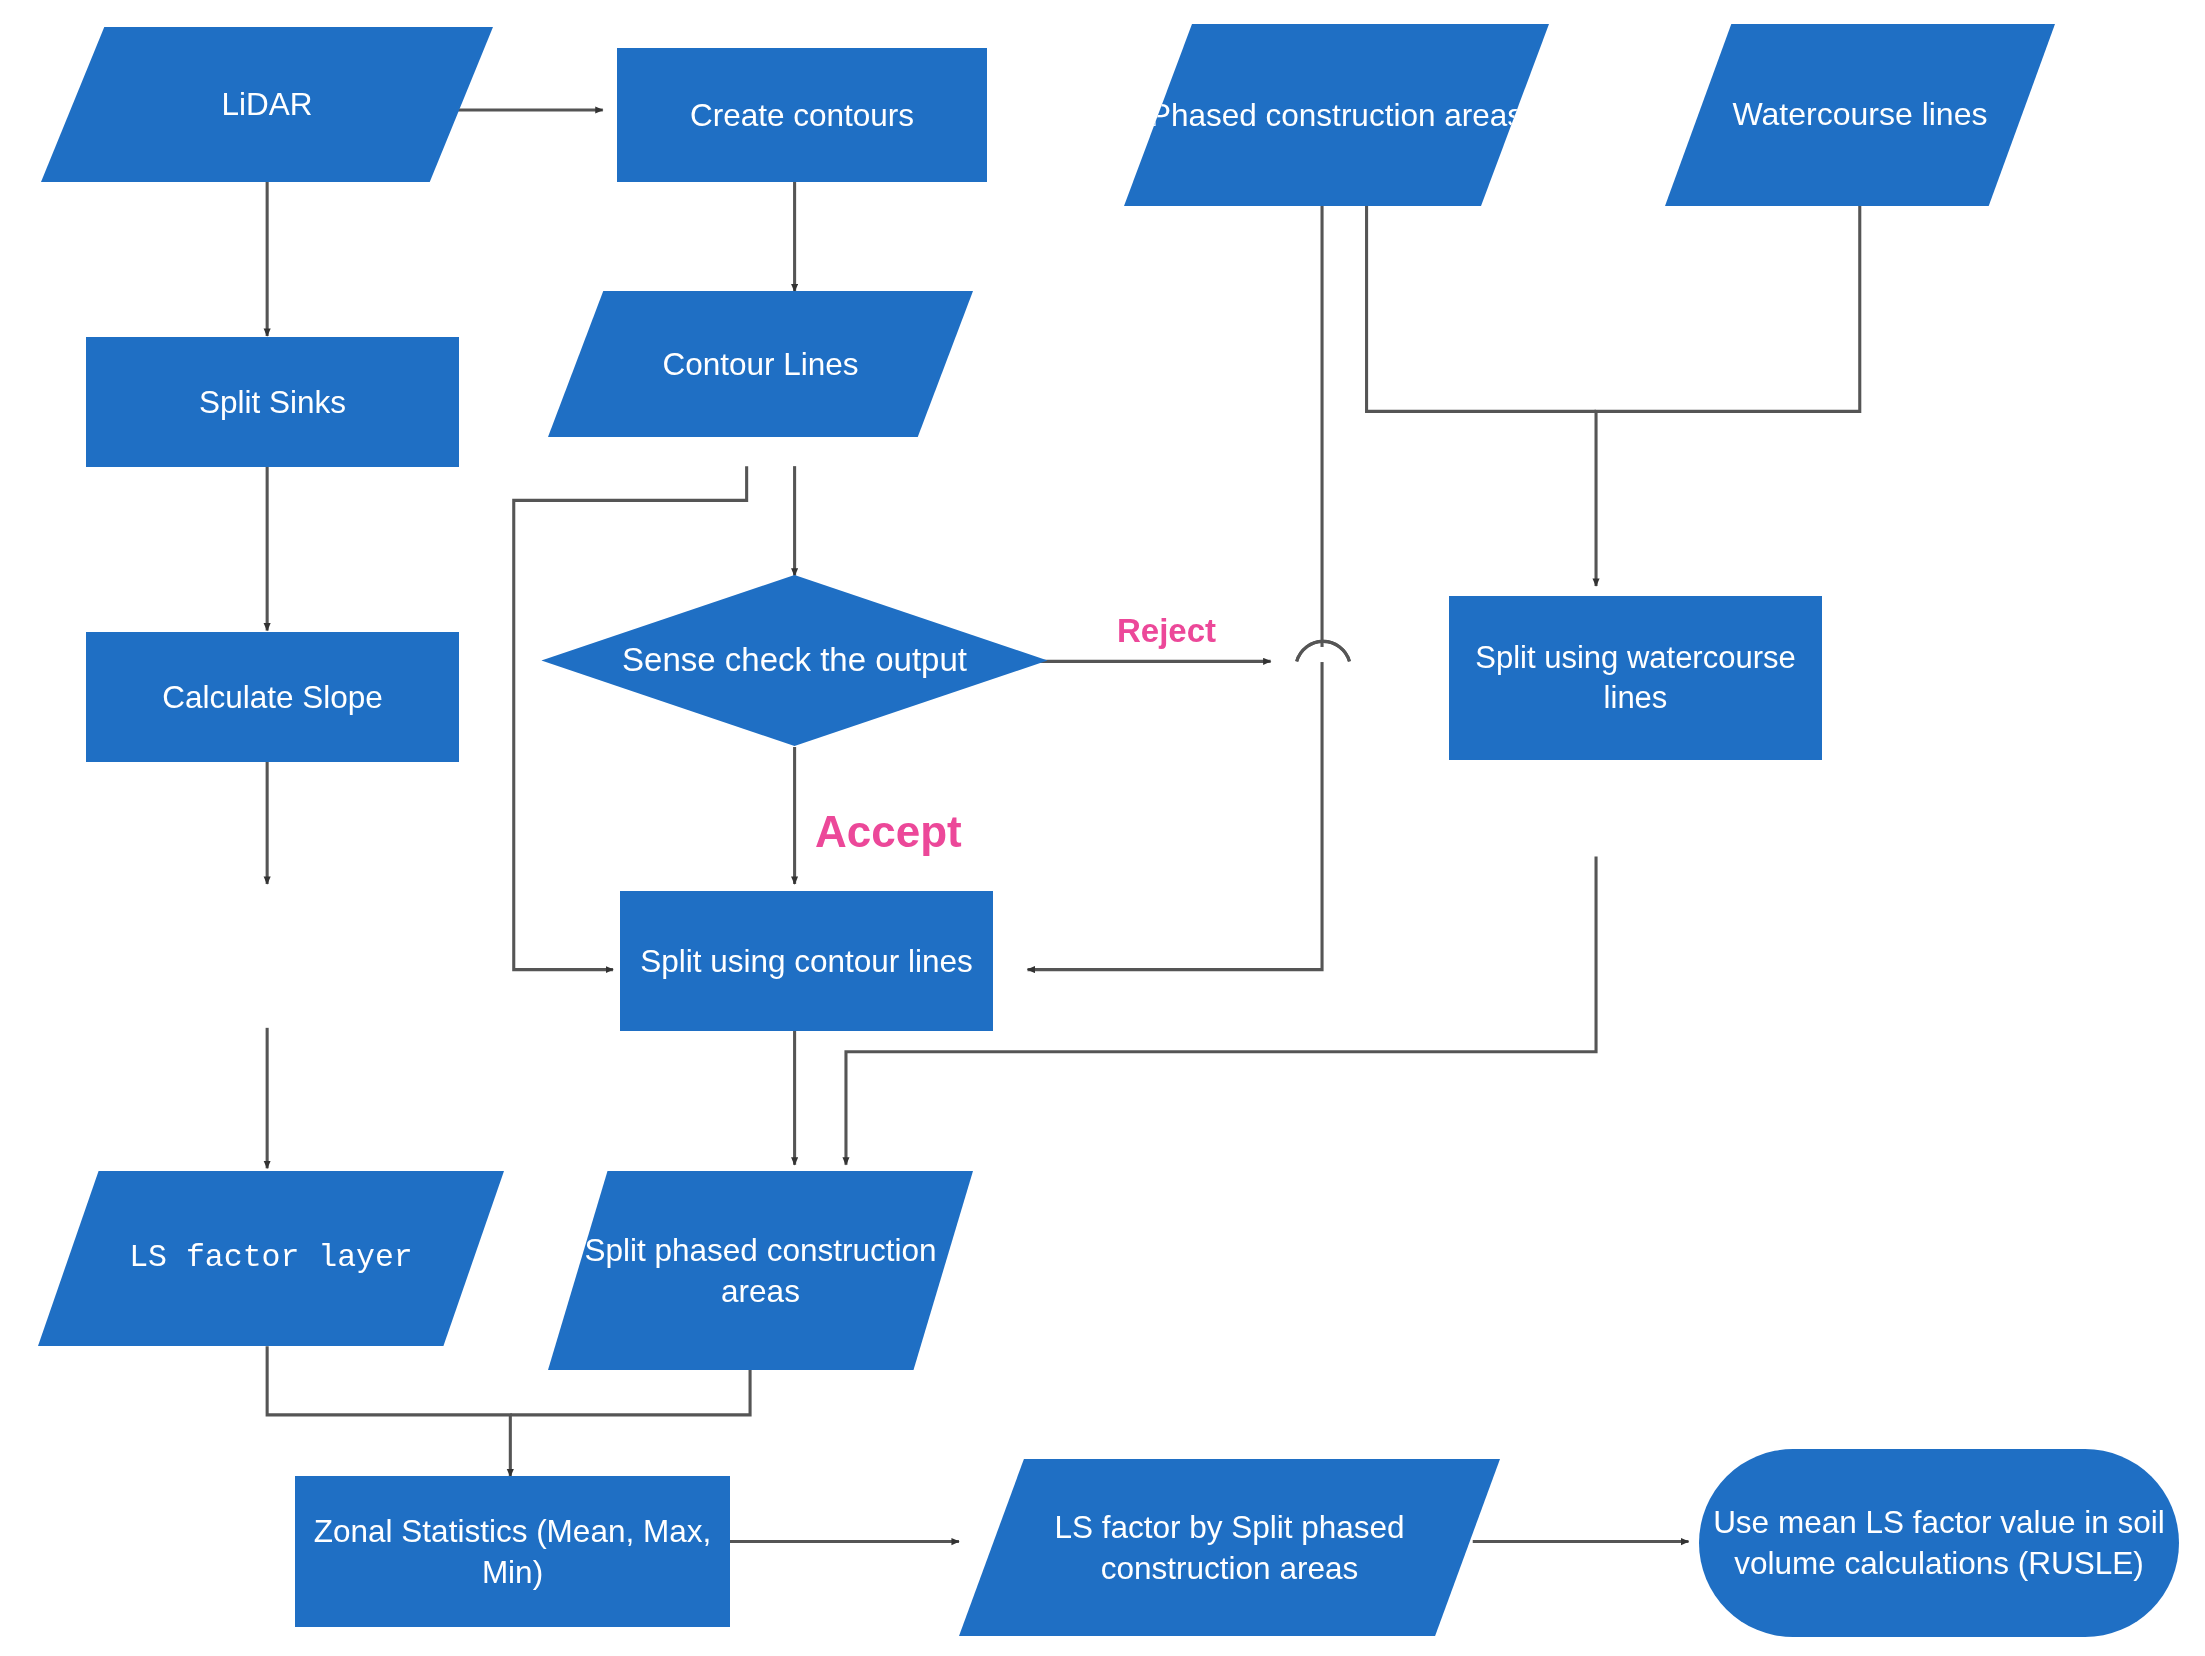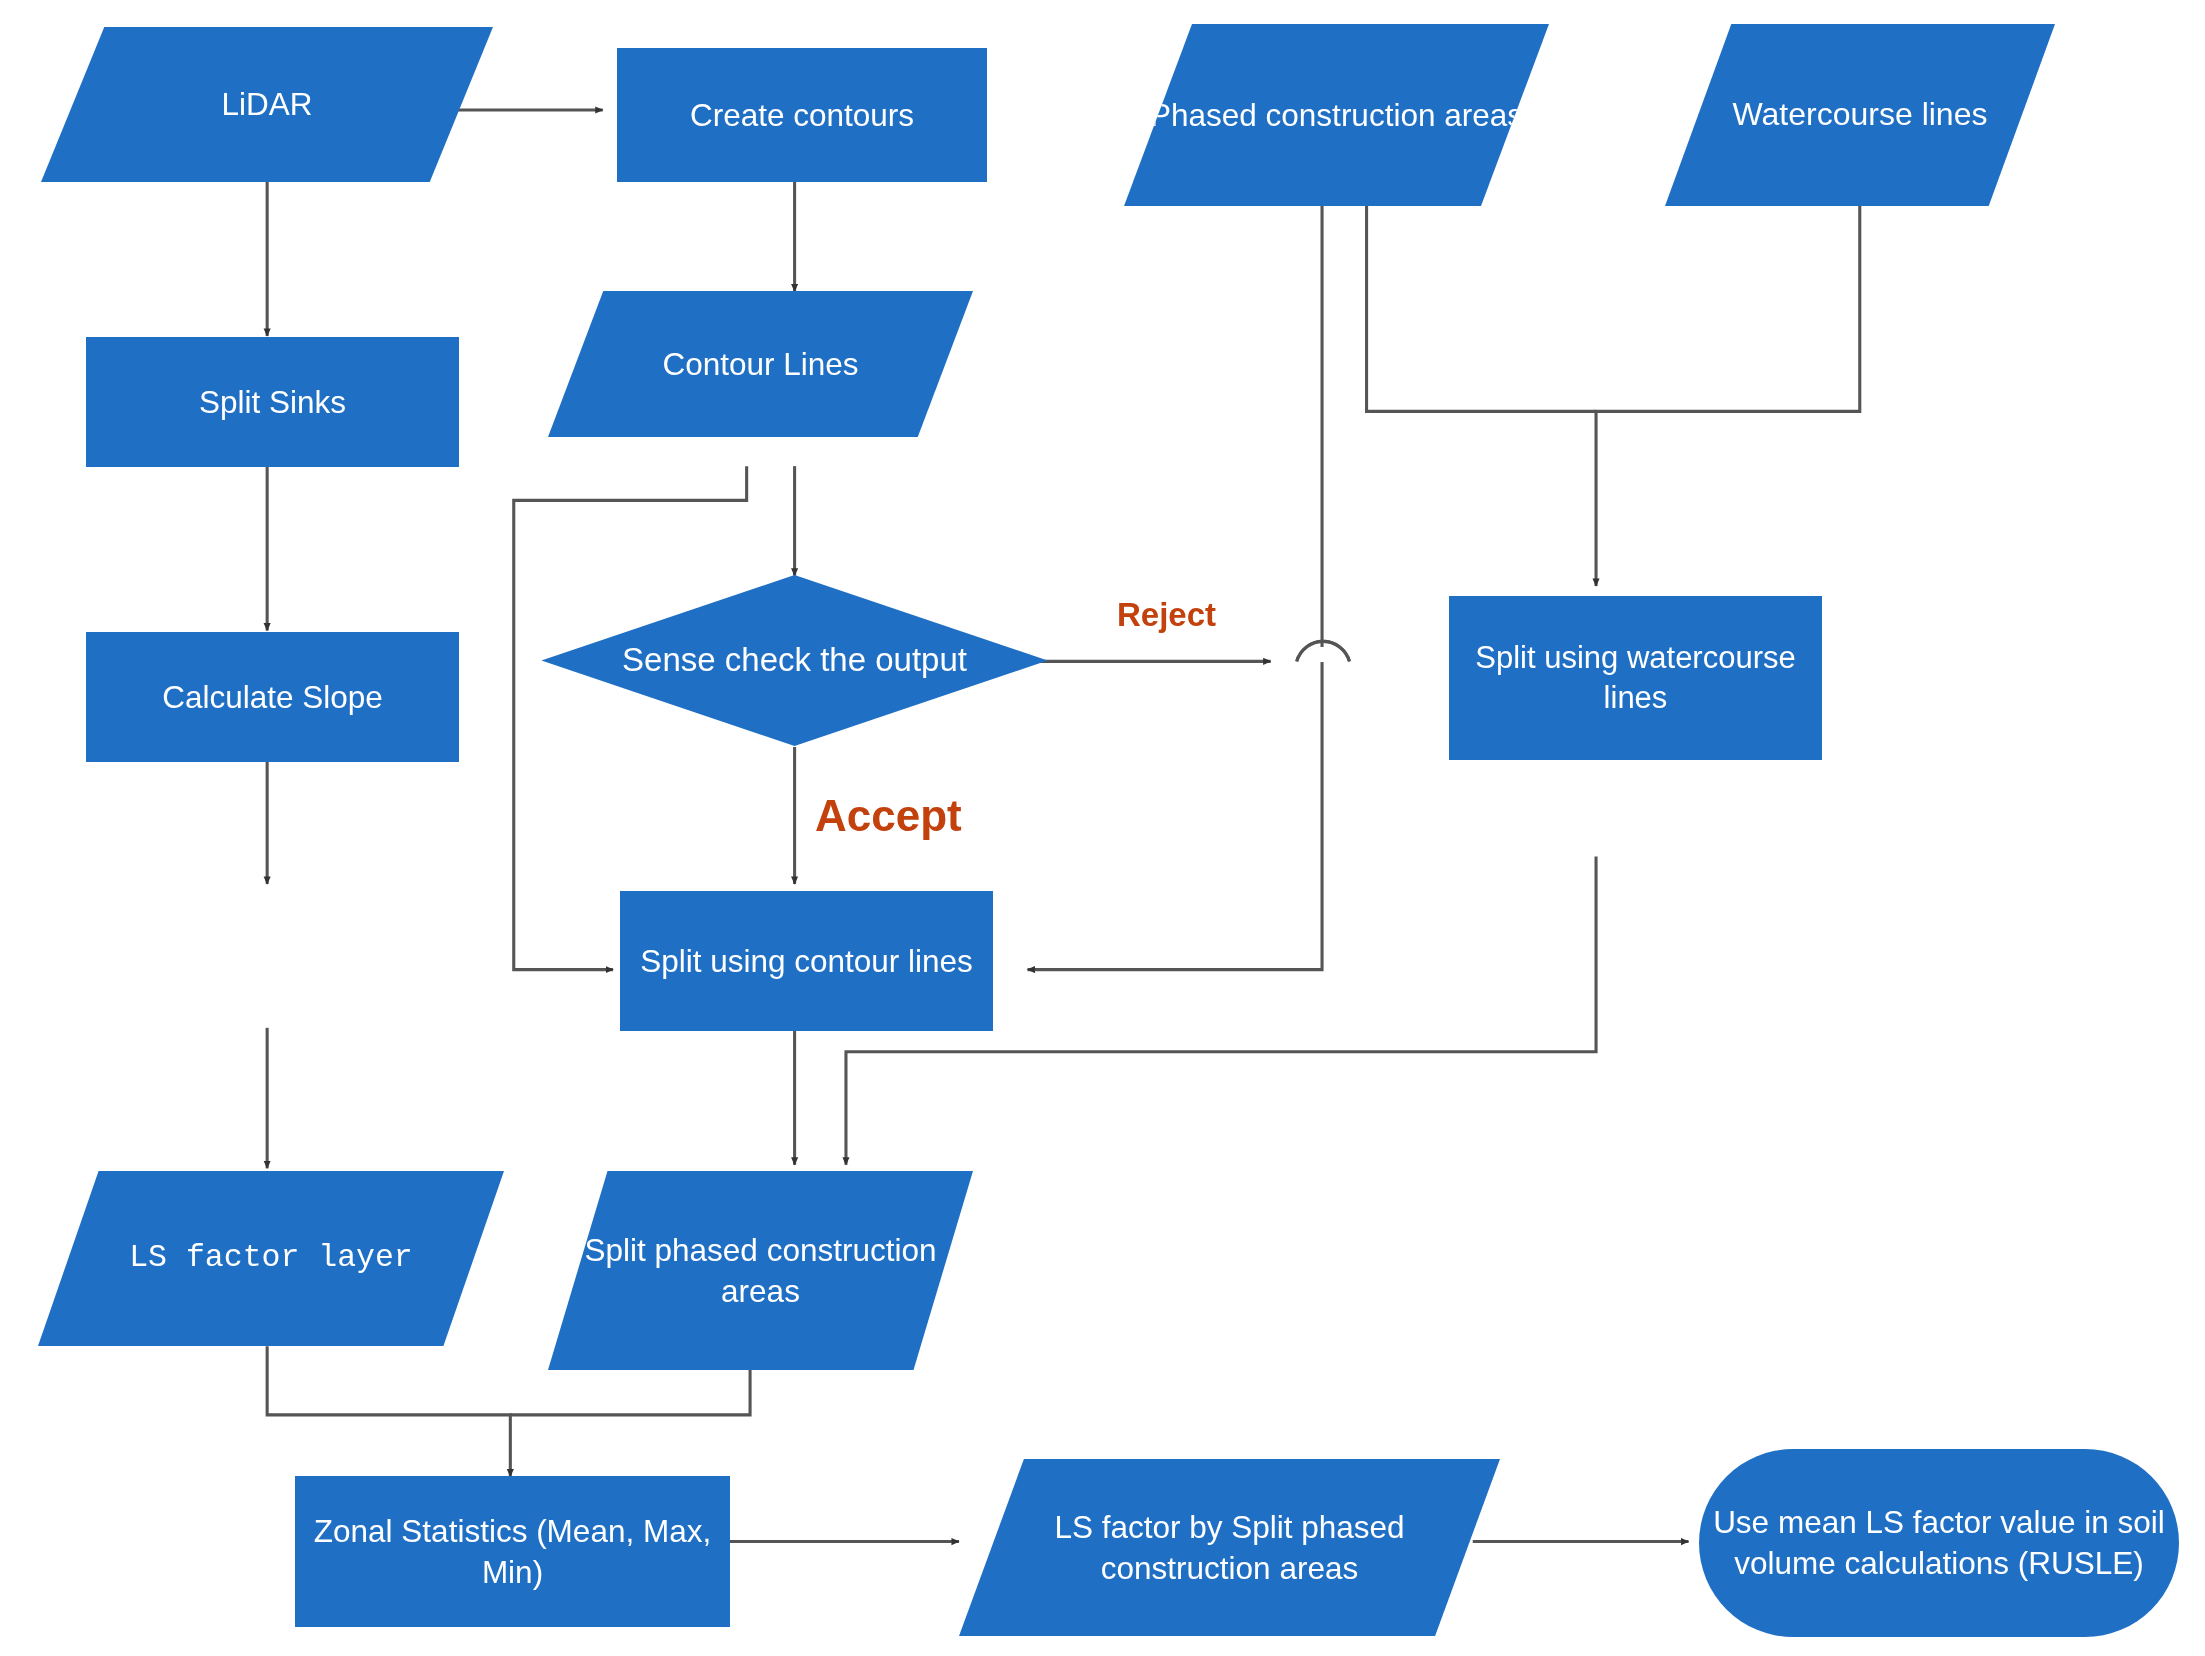--- a/index.html
+++ b/index.html
@@ -6,21 +6,21 @@
   body{font-family:"Liberation Sans","DejaVu Sans",sans-serif;}
   #stage{position:relative;width:2205px;height:1657px;background:#fff;overflow:hidden;}
   #wires{position:absolute;left:0;top:0;width:2205px;height:1657px;}
   .node{position:absolute;box-sizing:border-box;display:flex;align-items:center;justify-content:center;
         color:#ffffff;text-align:center;line-height:1.30;font-weight:400;}
   .node .lbl{display:block;width:100%;padding:0 6.9px;}
   .proc{background:#1F6FC4;}
   .para{background:#1F6FC4;}
   .dia{background:transparent;}
   .stad{background:#1F6FC4;border-radius:6850px;}
-  .edgelbl{position:absolute;color:#c2410c;font-weight:bold;white-space:nowrap;}
+  .edgelbl{position:absolute;color:#ec4899;font-weight:bold;white-space:nowrap;margin-top:16px;}
 </style>
 </head>
 <body>
 
 <div id="stage">
 
   <svg id="wires" viewBox="0 0 3219 2418" xmlns="http://www.w3.org/2000/svg">
     <defs>
       <marker id="ah" markerWidth="13" markerHeight="13" refX="11" refY="5.2" orient="auto" markerUnits="userSpaceOnUse">
         <path d="M0,0 L12,5.2 L0,10.4 z" fill="#333333"></path>

